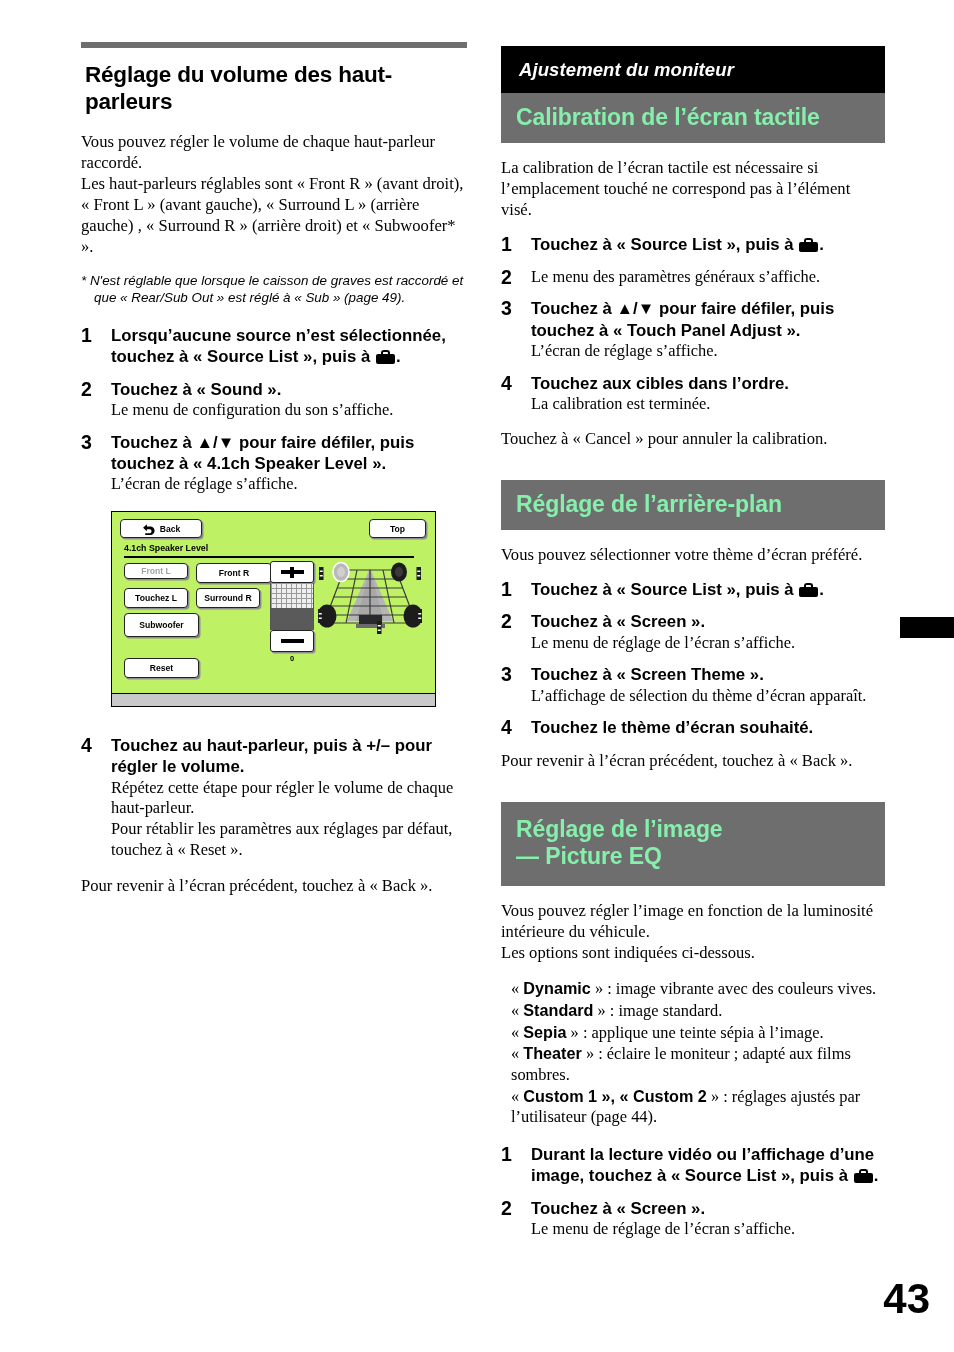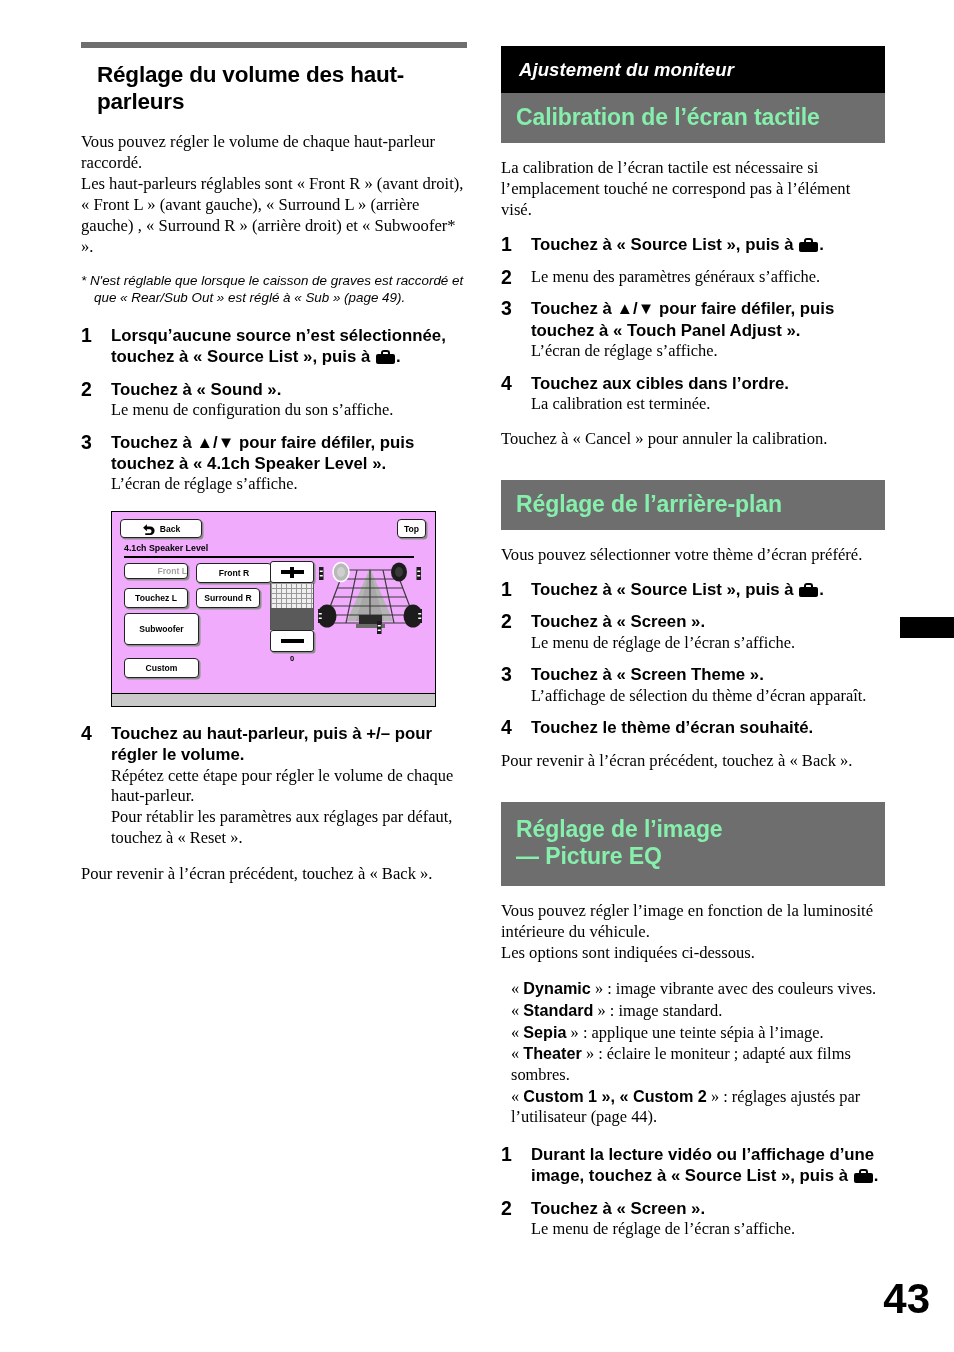--- a/index.html
+++ b/index.html
@@ -26,21 +26,21 @@
     background: #6e6e6e;
     width: 100%;
     margin-bottom: 13px;
   }
 
   h1.sec-title {
     font-family: "Liberation Sans", sans-serif;
     font-weight: bold;
     font-size: 22.5px;
     line-height: 1.22;
-    margin: 0 0 16px 16px;
+    margin: 0 0 16px 4px;
     letter-spacing: -0.2px;
   }
 
   p.body {
     font-family: "Liberation Serif", serif;
     font-size: 16.6px;
     line-height: 1.265;
     margin: 0 0 13px 0;
   }
 
@@ -166,22 +166,22 @@
     width: 54px;
     height: 21px;
     background: #000;
   }
 
   
   .screenshot {
     position: relative;
     width: 325px;
     height: 196px;
-    margin: 16px 0 16px 30px;
-    background: #f0abfc;
+    margin: 16px 0 28px 30px;
+    background: #bef264;
     border: 1.6px solid #000;
     box-sizing: border-box;
     font-family: "Liberation Sans", sans-serif;
     padding-left: 21px;
   }
   .scr-btn {
     position: absolute;
     background: #fff;
     border: 1.4px solid #222;
     border-radius: 4px;
@@ -191,44 +191,44 @@
     font-size: 8.6px;
     color: #000;
     display: flex;
     align-items: center;
     justify-content: center;
     box-sizing: border-box;
   }
   .scr-btn.disabled { color: #a2a2a2; }
 
   .btn-back { left: 8px;  top: 7px;  width: 82px; height: 19px; gap: 5px; }
-  .btn-top  { right: 9px; top: 7px;  width: 29px; height: 19px; }
+  .btn-top  { right: 9px; top: 7px;  width: 57px; height: 19px; }
 
   .back-arrow { width: 13px; height: 12px; display:block; }
 
   .scr-label {
     position: absolute;
     left: 12px; top: 31px;
     font-family: "Liberation Sans", sans-serif;
     font-weight: bold;
     font-size: 8.8px;
     color: #000;
   }
   .scr-hr {
     position: absolute;
     left: 12px; top: 44px;
     width: 290px; height: 1.4px;
     background: #000;
   }
 
-  .btn-fl { left: 12px;  top: 51px; width: 64px; height: 16px; justify-content: flex-end; }
+  .btn-fl { left: 12px;  top: 51px; width: 64px; height: 16px; }
   .btn-fr { left: 84px;  top: 51px; width: 76px; height: 20px; }
   .btn-sl { left: 12px;  top: 76px; width: 64px; height: 20px; }
   .btn-sr { left: 84px;  top: 76px; width: 64px; height: 20px; text-align: center; }
-  .btn-sw { left: 12px;  top: 101px; width: 75px; height: 32px; }
+  .btn-sw { left: 12px;  top: 101px; width: 75px; height: 24px; }
   .btn-rs { left: 12px;  top: 146px; width: 75px; height: 20px; }
 
   
   .lvl { position: absolute; left: 158px; top: 49px; width: 44px; }
   .lvl-plus, .lvl-minus {
     width: 44px; height: 22px;
     background: #fff;
     border: 1.4px solid #222;
     border-radius: 3px;
     box-shadow: 1.5px 1.5px 0 #8d8d8d;
@@ -340,21 +340,21 @@
       <div class="scr-btn btn-sl">
         <span>Touchez L</span>
       </div>
       <div class="scr-btn btn-sr">
         <span>Surround R</span>
       </div>
       <div class="scr-btn btn-sw">
         <span>Subwoofer</span>
       </div>
       <div class="scr-btn btn-rs">
-        <span>Custom</span>
+        <span>Reset</span>
       </div>
 
       <div class="lvl">
         <div class="lvl-plus"></div>
         <div class="lvl-track">
           <div class="lvl-fill"></div>
         </div>
         <div class="lvl-minus"></div>
         <div class="lvl-value">0</div>
       </div>

